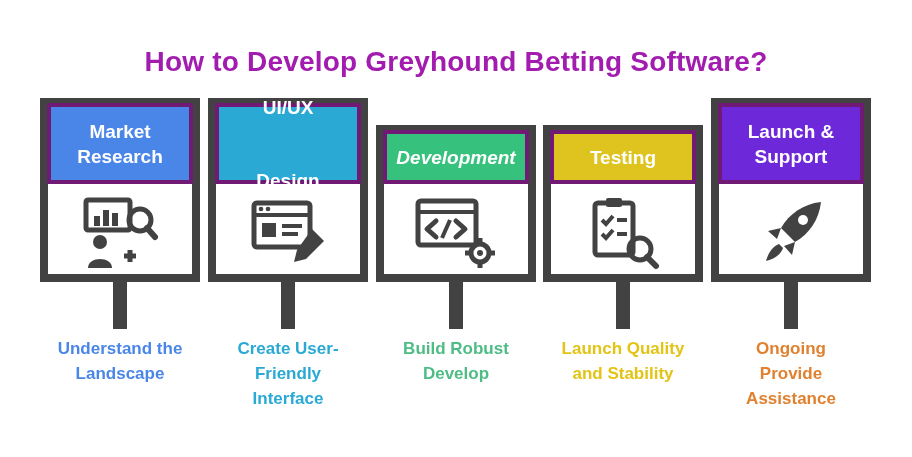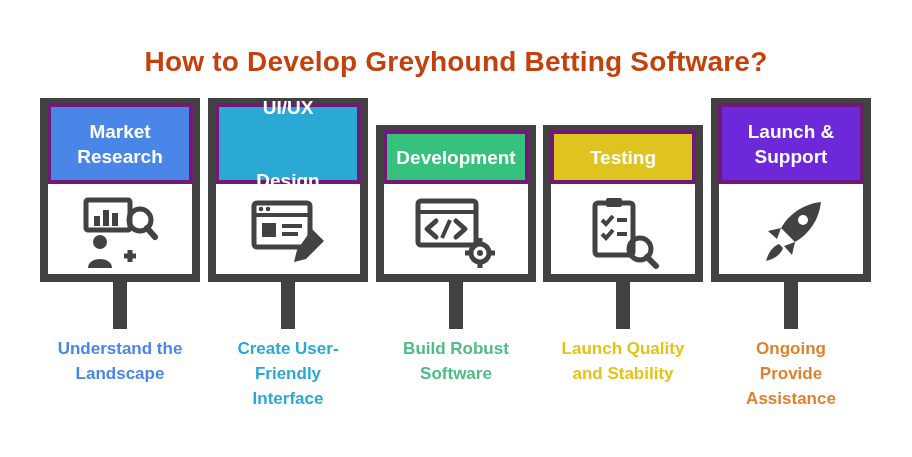--- a/index.html
+++ b/index.html
@@ -42,21 +42,21 @@
     position:absolute; top:336px; left:-6px; width:180px;
     text-align:center; font-weight:bold; font-size:17px; line-height:25px;
   }
   .caption span { display:block; }
 </style>
 </head>
 <body>
 
 <div class="canvas">
 
-  <div class="title" style="color: #c2410c;">How to Develop Greyhound Betting Software?</div>
+  <div class="title" style="color: #a21caf;">How to Develop Greyhound Betting Software?</div>
 
   <div class="col col-1 tall">
     <div class="frame" style="border-color: rgb(66, 66, 66);"></div>
     <div class="header" style="background: rgb(74, 134, 232);">
       <span>Market</span>
       <span>Research</span>
     </div>
     <div class="iconwrap">
       <svg width="84" height="78" viewBox="0 0 84 78">
         <rect x="8" y="6" width="44" height="30" rx="2" fill="none" stroke="#424242" stroke-width="5"></rect>
@@ -98,39 +98,39 @@
     <div class="post" style="background: rgb(66, 66, 66);"></div>
     <div class="caption" style="color: rgb(41, 169, 212);">
       <span>Create User-</span>
       <span>Friendly</span>
       <span>Interface</span>
     </div>
   </div>
 
   <div class="col col-3 short">
     <div class="frame" style="border-color: rgb(66, 66, 66);"></div>
-    <div class="header" style="background: rgb(54, 193, 125);">
+    <div class="header" style="background: rgb(54, 193, 125); font-style: italic;">
       <span>Development</span>
     </div>
     <div class="iconwrap">
       <svg width="84" height="76" viewBox="0 0 84 76">
         <rect x="4" y="6" width="58" height="44" rx="3" fill="none" stroke="#424242" stroke-width="5"></rect>
         <line x1="5" y1="17" x2="61" y2="17" stroke="#424242" stroke-width="4"></line>
         <path d="M22 26 l-9 8 9 8" fill="none" stroke="#424242" stroke-width="5" stroke-linecap="round" stroke-linejoin="round"></path>
         <path d="M42 26 l9 8 -9 8" fill="none" stroke="#424242" stroke-width="5" stroke-linecap="round" stroke-linejoin="round"></path>
         <line x1="36" y1="25" x2="28" y2="43" stroke="#424242" stroke-width="4"></line>
         <circle cx="66" cy="58" r="9" fill="none" stroke="#424242" stroke-width="5"></circle>
         <circle cx="66" cy="58" r="3" fill="#424242"></circle>
         <path d="M66 43 V49 M66 67 V73 M51 58 H57 M75 58 H81" stroke="#424242" stroke-width="5"></path>
       </svg>
     </div>
     <div class="post" style="background: rgb(66, 66, 66);"></div>
     <div class="caption" style="color: rgb(77, 189, 133);">
       <span>Build Robust</span>
-      <span>Software</span>
+      <span>Develop</span>
     </div>
   </div>
 
   <div class="col col-4 short">
     <div class="frame" style="border-color: rgb(66, 66, 66);"></div>
     <div class="header" style="background: rgb(223, 196, 31);">
       <span>Testing</span>
     </div>
     <div class="iconwrap">
       <svg width="80" height="76" viewBox="0 0 80 76">

